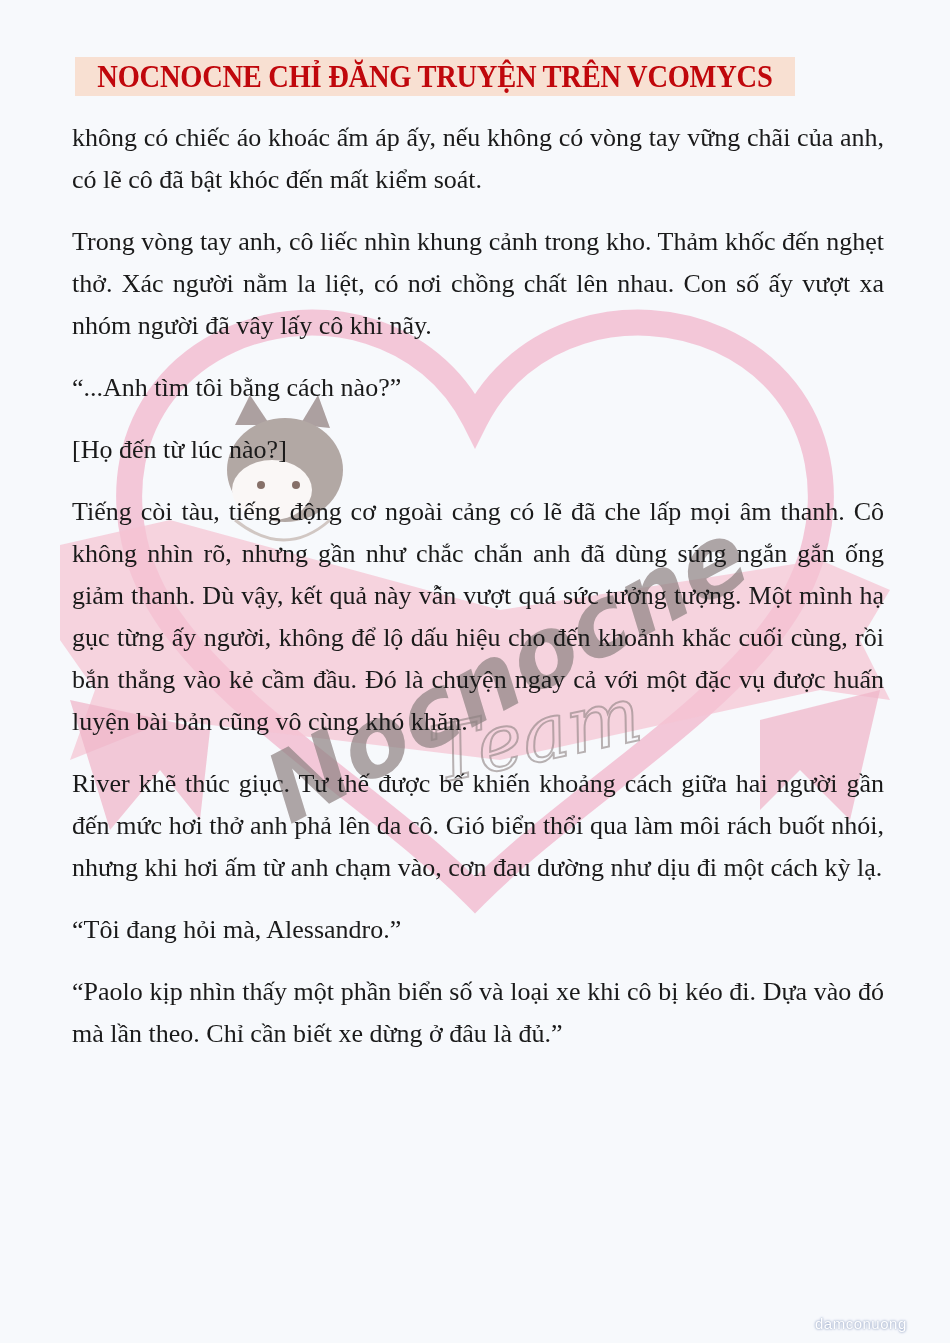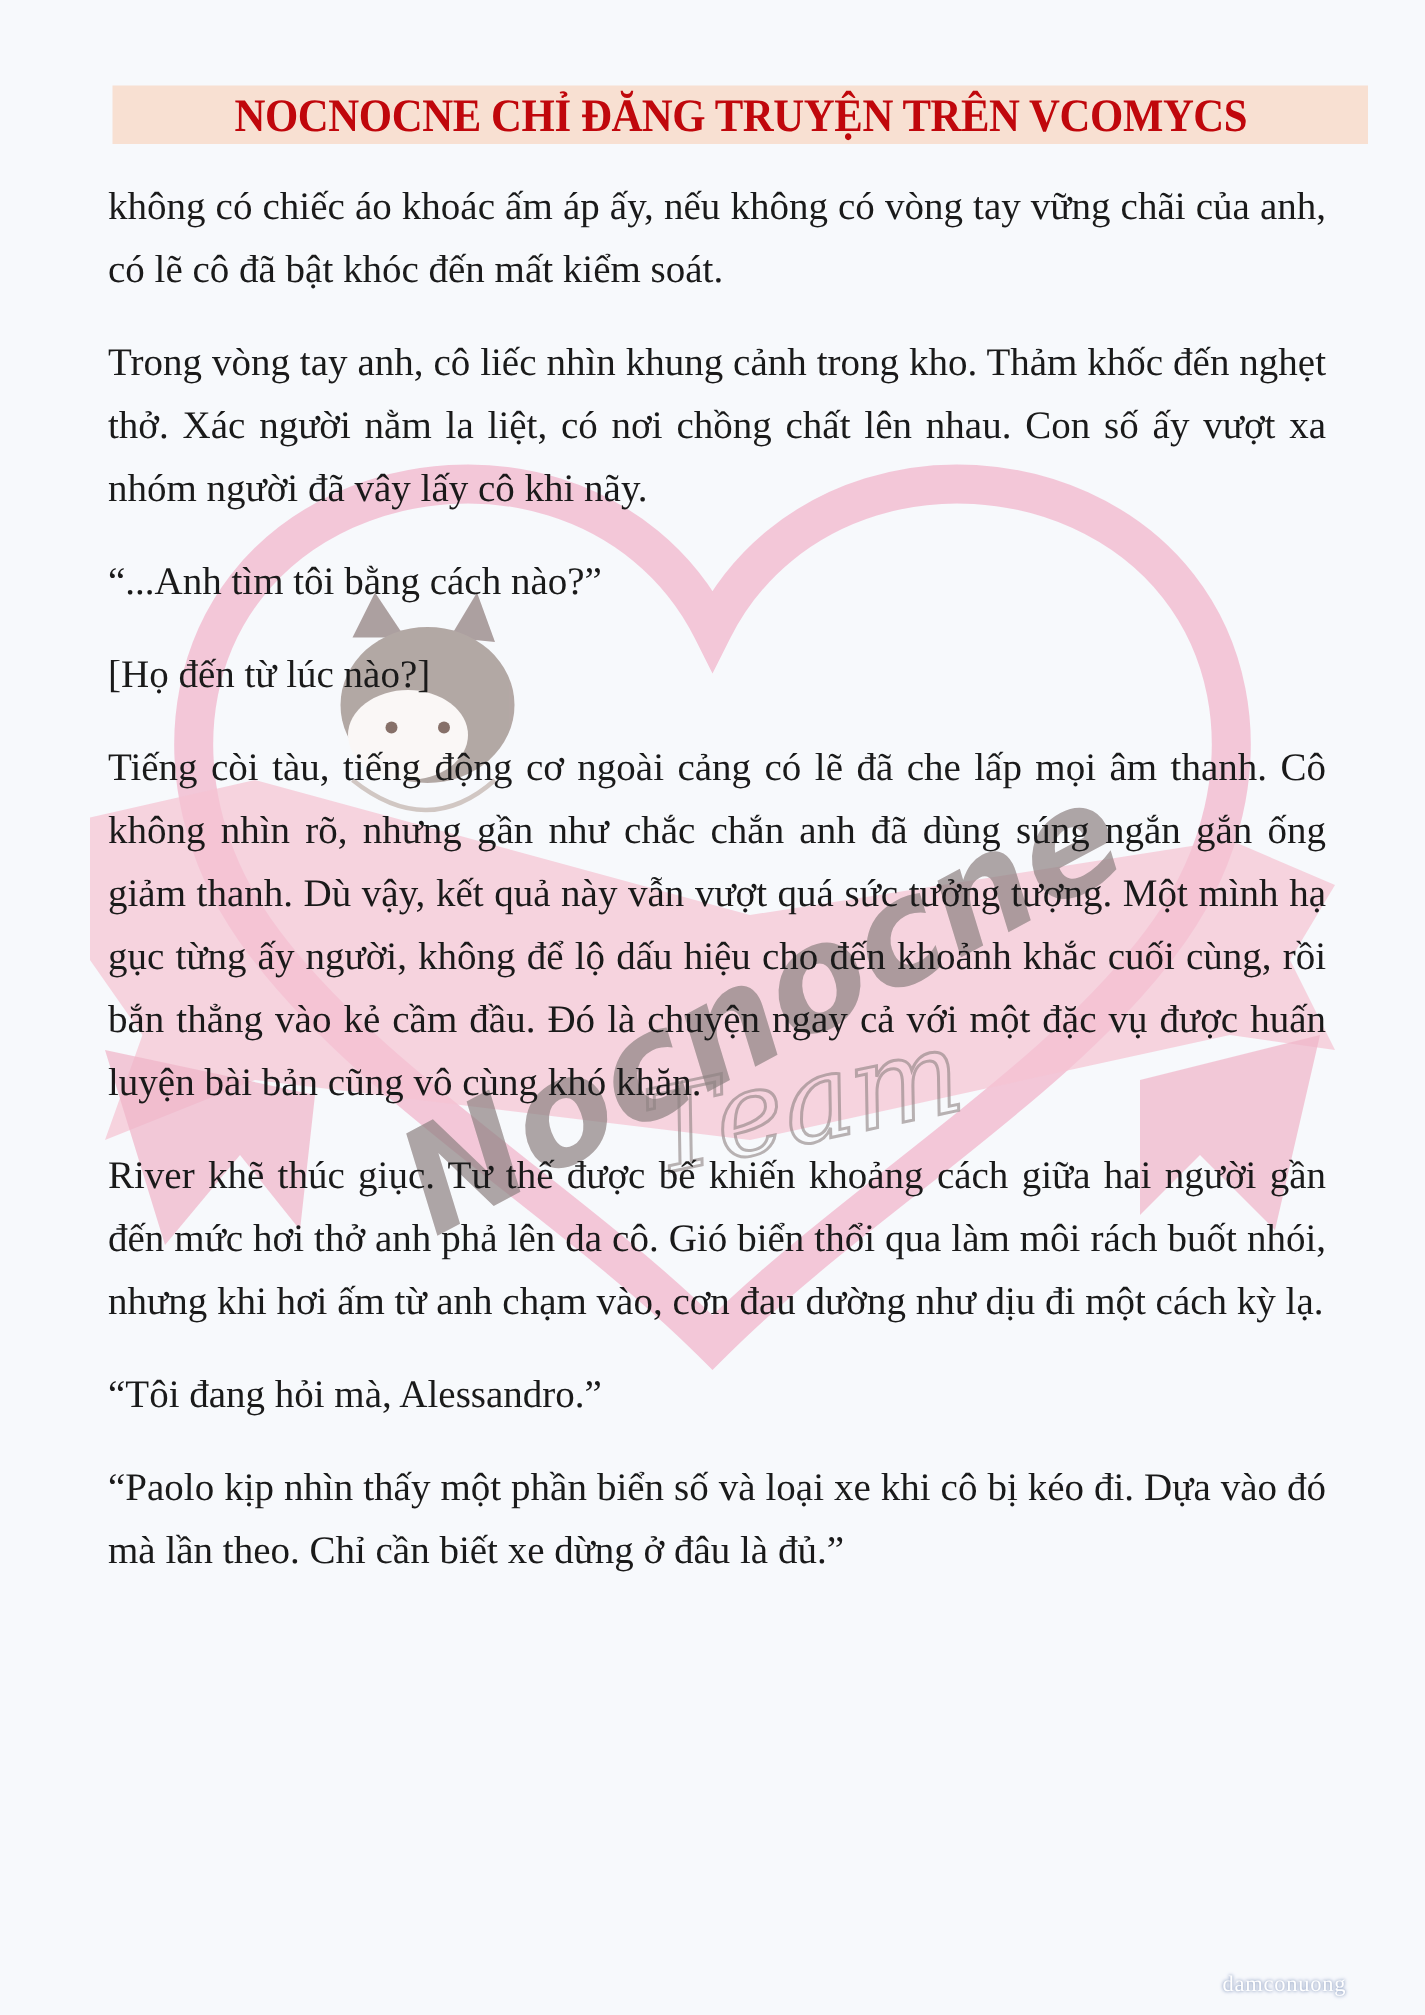--- a/index.html
+++ b/index.html
@@ -6,42 +6,42 @@
     body {
       width: 950px; height: 1343px; overflow: hidden;
       background: #f7f9fc;
       position: relative;
       font-family: "Liberation Serif", "DejaVu Serif", serif;
       color: #1a1a1a;
     }
     .page { position: absolute; inset: 0; }
     .watermark { position: absolute; left: 0; top: 0; width: 950px; height: 1343px; pointer-events: none; }
     .banner {
-      position: absolute; left: 75px; top: 57px; width: 837px; height: 39px;
+      position: absolute; left: 75px; top: 57px; width: 720px; height: 39px;
       background: #f8e0d2;
       display: flex; align-items: center; justify-content: center;
     }
     .banner-text {
       color: #c0070c; font-weight: bold; font-size: 31px; letter-spacing: -0.3px;
       font-family: "Liberation Serif", serif; transform: scaleX(0.92); white-space: nowrap;
     }
     .content {
       position: absolute; left: 72px; top: 117px; width: 812px;
       font-size: 26px; line-height: 42px;
     }
     .para { margin: 0 0 20px 0; text-align: justify; }
     .para.italic { }
     .footer-logo {
       position: absolute; left: 16px; top: 1370px;
       font-family: "DejaVu Sans", sans-serif; font-style: italic; font-weight: normal;
       font-size: 30px; color: #b91c1c; letter-spacing: -2px;
     }
     .footer-credit {
       position: absolute; left: 815px; top: 1315px;
-      font-family: Liberation Serif, serif; font-size: 15px; color: #ffffff;
+      font-family: Liberation Sans, sans-serif; font-size: 15px; color: #ffffff;
       text-shadow: 0 0 3px #9aa9c8, 0 0 2px #9aa9c8;
       letter-spacing: 0.5px;
       text-align: center;
     }
   </style>
 </head>
 <body>
 
 <div class="page">
 

